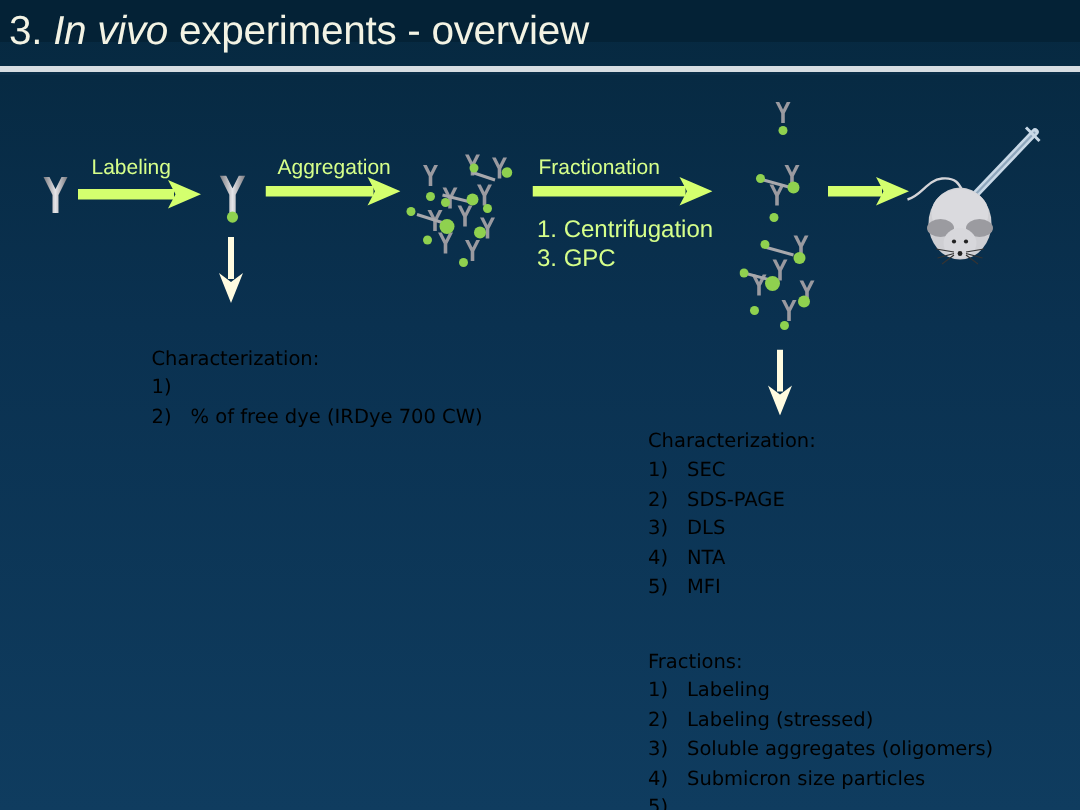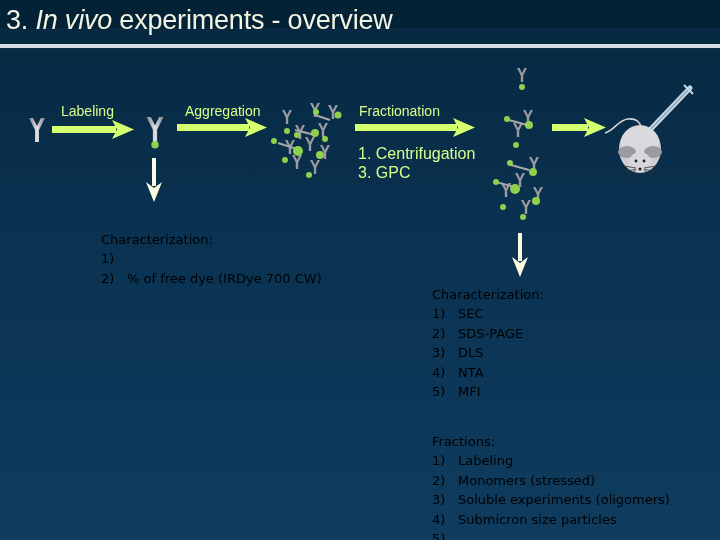--- a/index.html
+++ b/index.html
@@ -257,25 +257,25 @@
 
 <div class="txt" style="left:432px;top:432px">
   <div>Fractions:</div>
   <ol>
     <li>
         <span class="num">1)</span>
         <span>Labeling</span>
       </li>
     <li>
         <span class="num">2)</span>
-        <span>Monomers (stressed)</span>
+        <span>Labeling (stressed)</span>
       </li>
     <li>
         <span class="num">3)</span>
-        <span>Soluble experiments (oligomers)</span>
+        <span>Soluble aggregates (oligomers)</span>
       </li>
     <li>
         <span class="num">4)</span>
         <span>Submicron size particles</span>
       </li>
     <li>
         <span class="num">5)</span>
       </li>
   </ol>
 </div>

